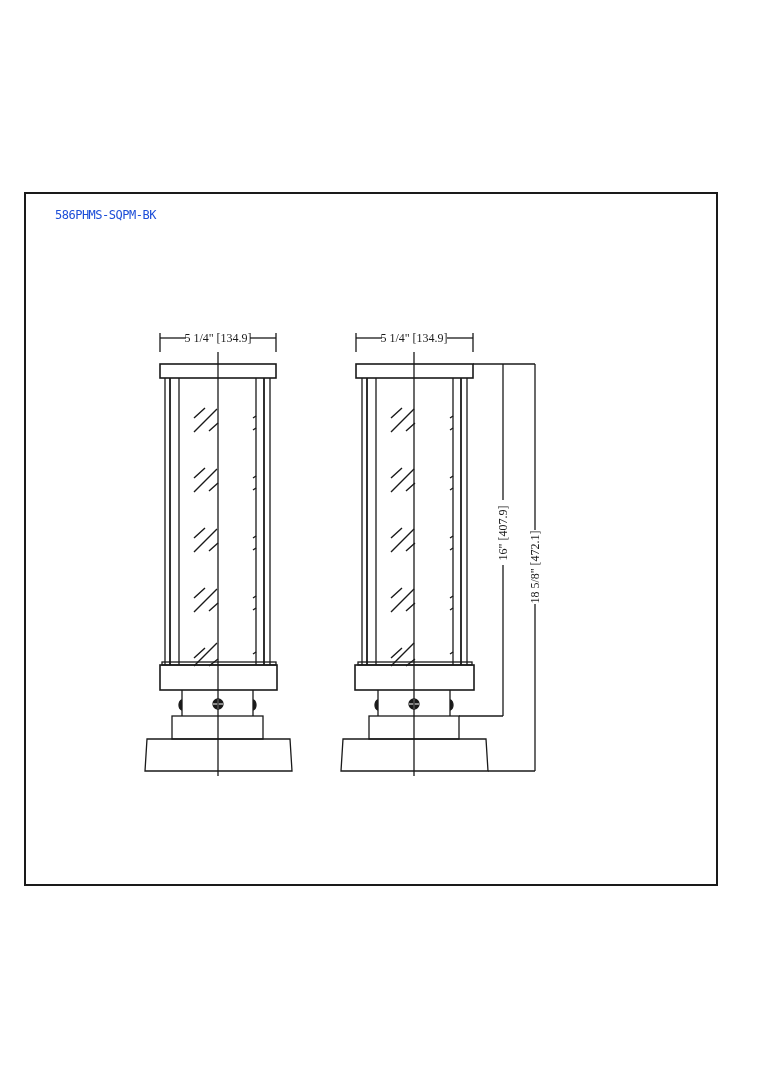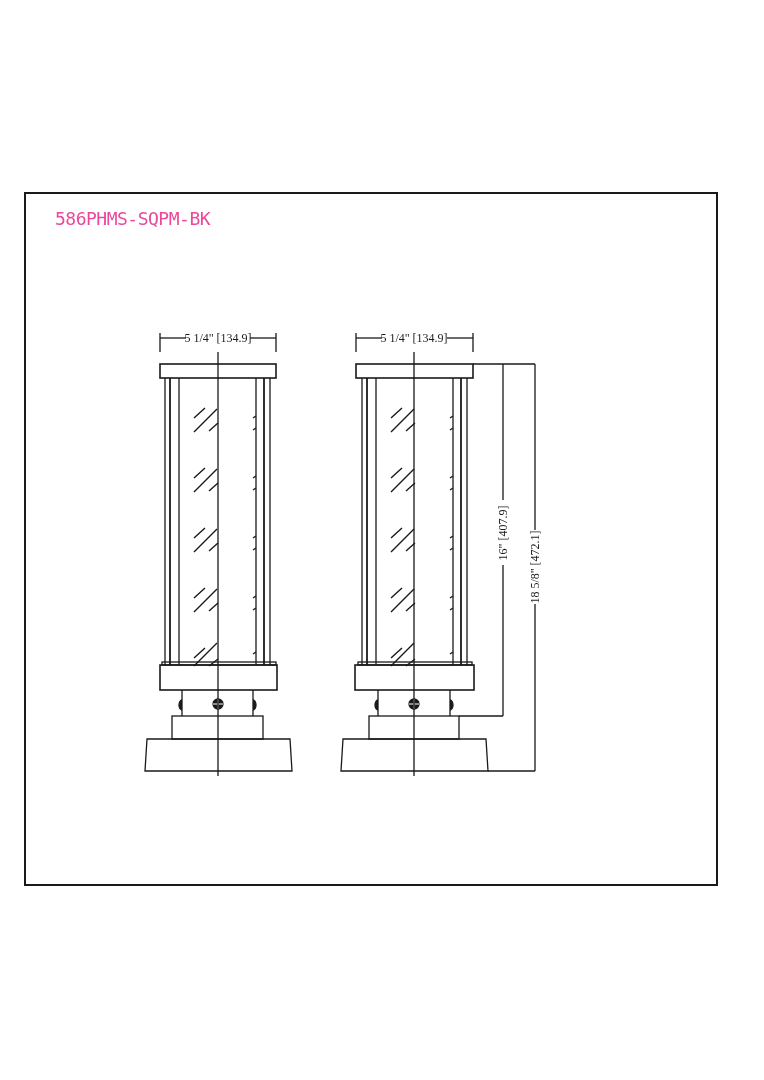--- a/index.html
+++ b/index.html
@@ -1,18 +1,18 @@
 <!DOCTYPE html>
 <html><head>
 <meta charset="utf-8">
 <style>
   html, body { margin: 0; padding: 0; background: #ffffff; }
   body { width: 764px; height: 1080px; position: relative; overflow: hidden; font-family: "DejaVu Serif", serif; }
   .frame { position: absolute; left: 24px; top: 192px; width: 690px; height: 690px; border: 2px solid #1a1a1a; box-sizing: content-box; }
-  .model { position: absolute; left: 55px; top: 208px; font-family: "DejaVu Sans Mono", monospace; font-size: 18px; color: #ec4899; letter-spacing: -0.5px; }
+  .model { position: absolute; left: 55px; top: 208px; font-family: "DejaVu Sans Mono", monospace; font-size: 12px; color: #1d4ed8; letter-spacing: -0.5px; }
   svg.drawing { position: absolute; left: 0; top: 0; }
   .dimtext { font-family: "Liberation Serif", serif; font-size: 12px; fill: #1a1a1a; }
 </style>
 </head>
 <body>
 
 <div class="frame"></div>
 <div class="model">586PHMS-SQPM-BK</div>
 
 <svg class="drawing" width="764" height="1080" viewBox="0 0 764 1080" fill="none" stroke="#1a1a1a" stroke-width="1.3">

